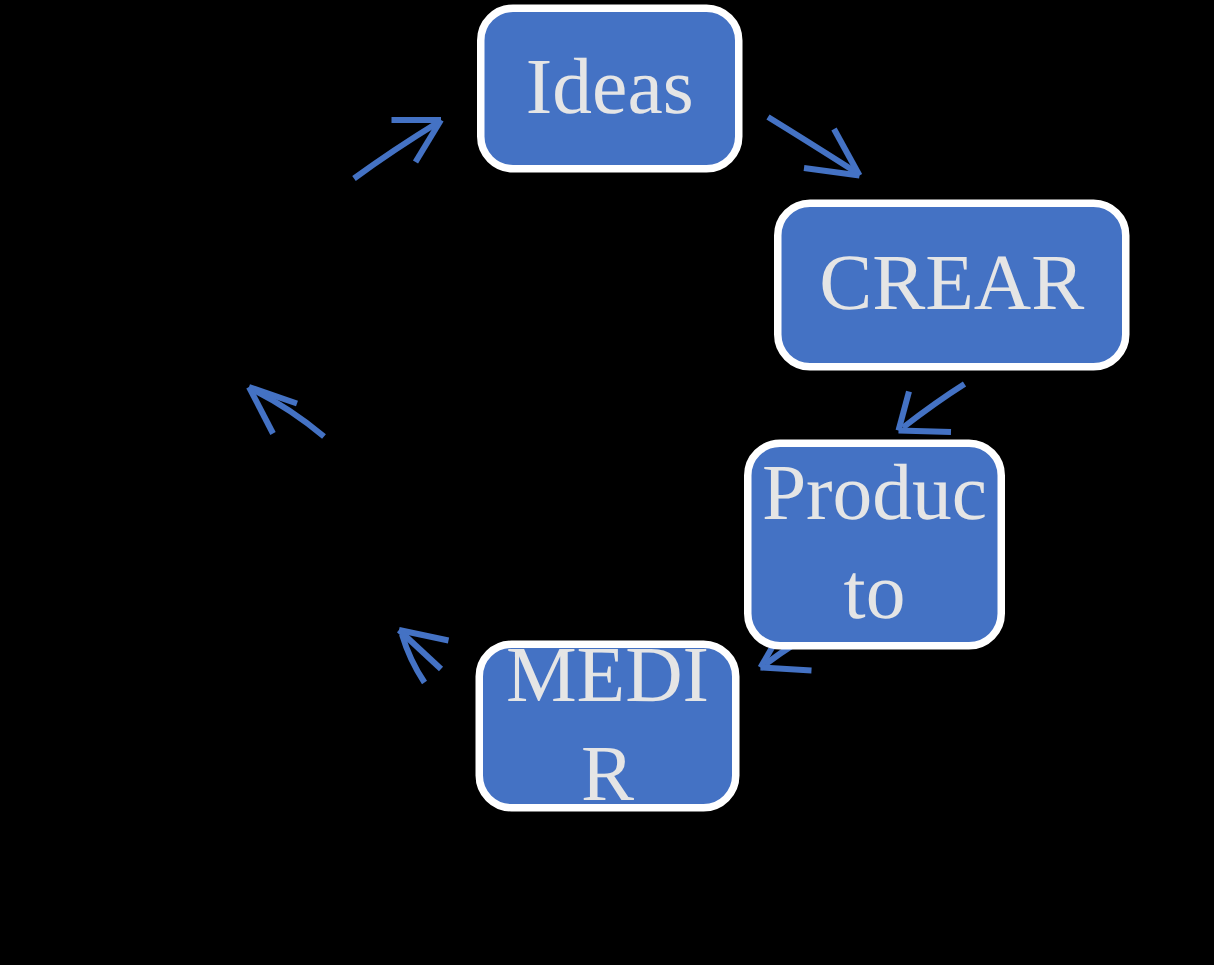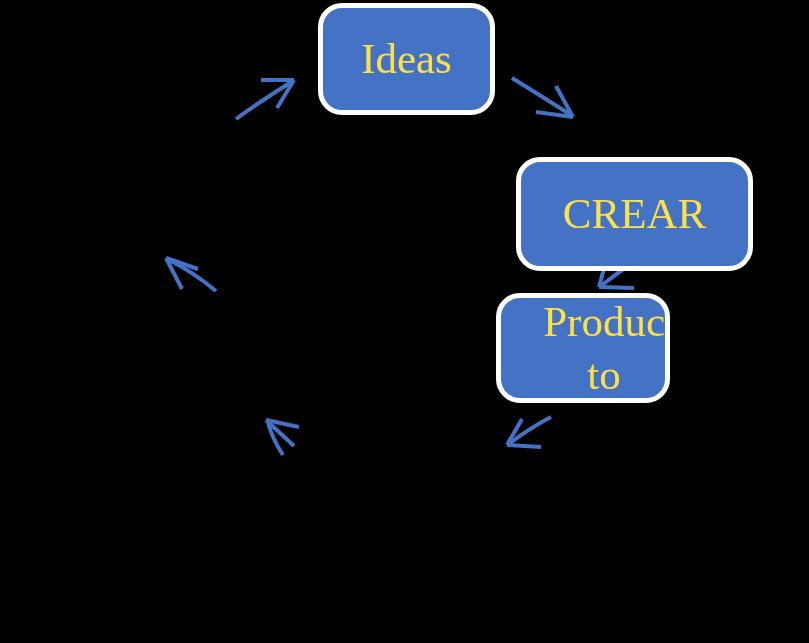--- a/index.html
+++ b/index.html
@@ -34,29 +34,29 @@
     box-sizing: border-box;
     background: #4472C4;
     border: 5px solid #FFFFFF;
     border-radius: 24px;
     display: flex;
     align-items: center;
     justify-content: center;
     text-align: center;
   }
   .node-label {
-    color: #fde047;
-    font-size: 43px;
+    color: #e5e5e5;
+    font-size: 53px;
     line-height: 1.24;
     white-space: pre-line;
     user-select: none;
   }
   .node-ideas    { left: 318px; top: 3px;   width: 177px; height: 112px; }
-  .node-crear    { left: 516px; top: 133px; width: 237px; height: 114px; margin-top: 24px; }
-  .node-producto { left: 496px; top: 293px; width: 174px; height: 110px; justify-content: flex-end; }
+  .node-crear    { left: 516px; top: 133px; width: 237px; height: 114px; }
+  .node-producto { left: 496px; top: 293px; width: 174px; height: 140px; }
   .node-medir    { left: 317px; top: 427px; width: 176px; height: 114px; }
   .node-datos    { left: 145px; top: 298px; width: 177px; height: 117px; }
   .node-aprender { left: 55px;  top: 133px; width: 237px; height: 115px; }
 </style>
 </head>
 <body>
 
 <div class="canvas">
 
   <svg class="arrow-layer" viewBox="0 0 809 643" xmlns="http://www.w3.org/2000/svg">
@@ -98,16 +98,20 @@
 
   <div class="node node-crear">
     <span class="node-label">CREAR</span>
   </div>
 
   <div class="node node-producto">
     <span class="node-label">Produc
 to</span>
   </div>
 
+  <div class="node node-medir">
+    <span class="node-label">MEDI
+R</span>
+  </div>
 
 
 
 </div>
 
 </body></html>

